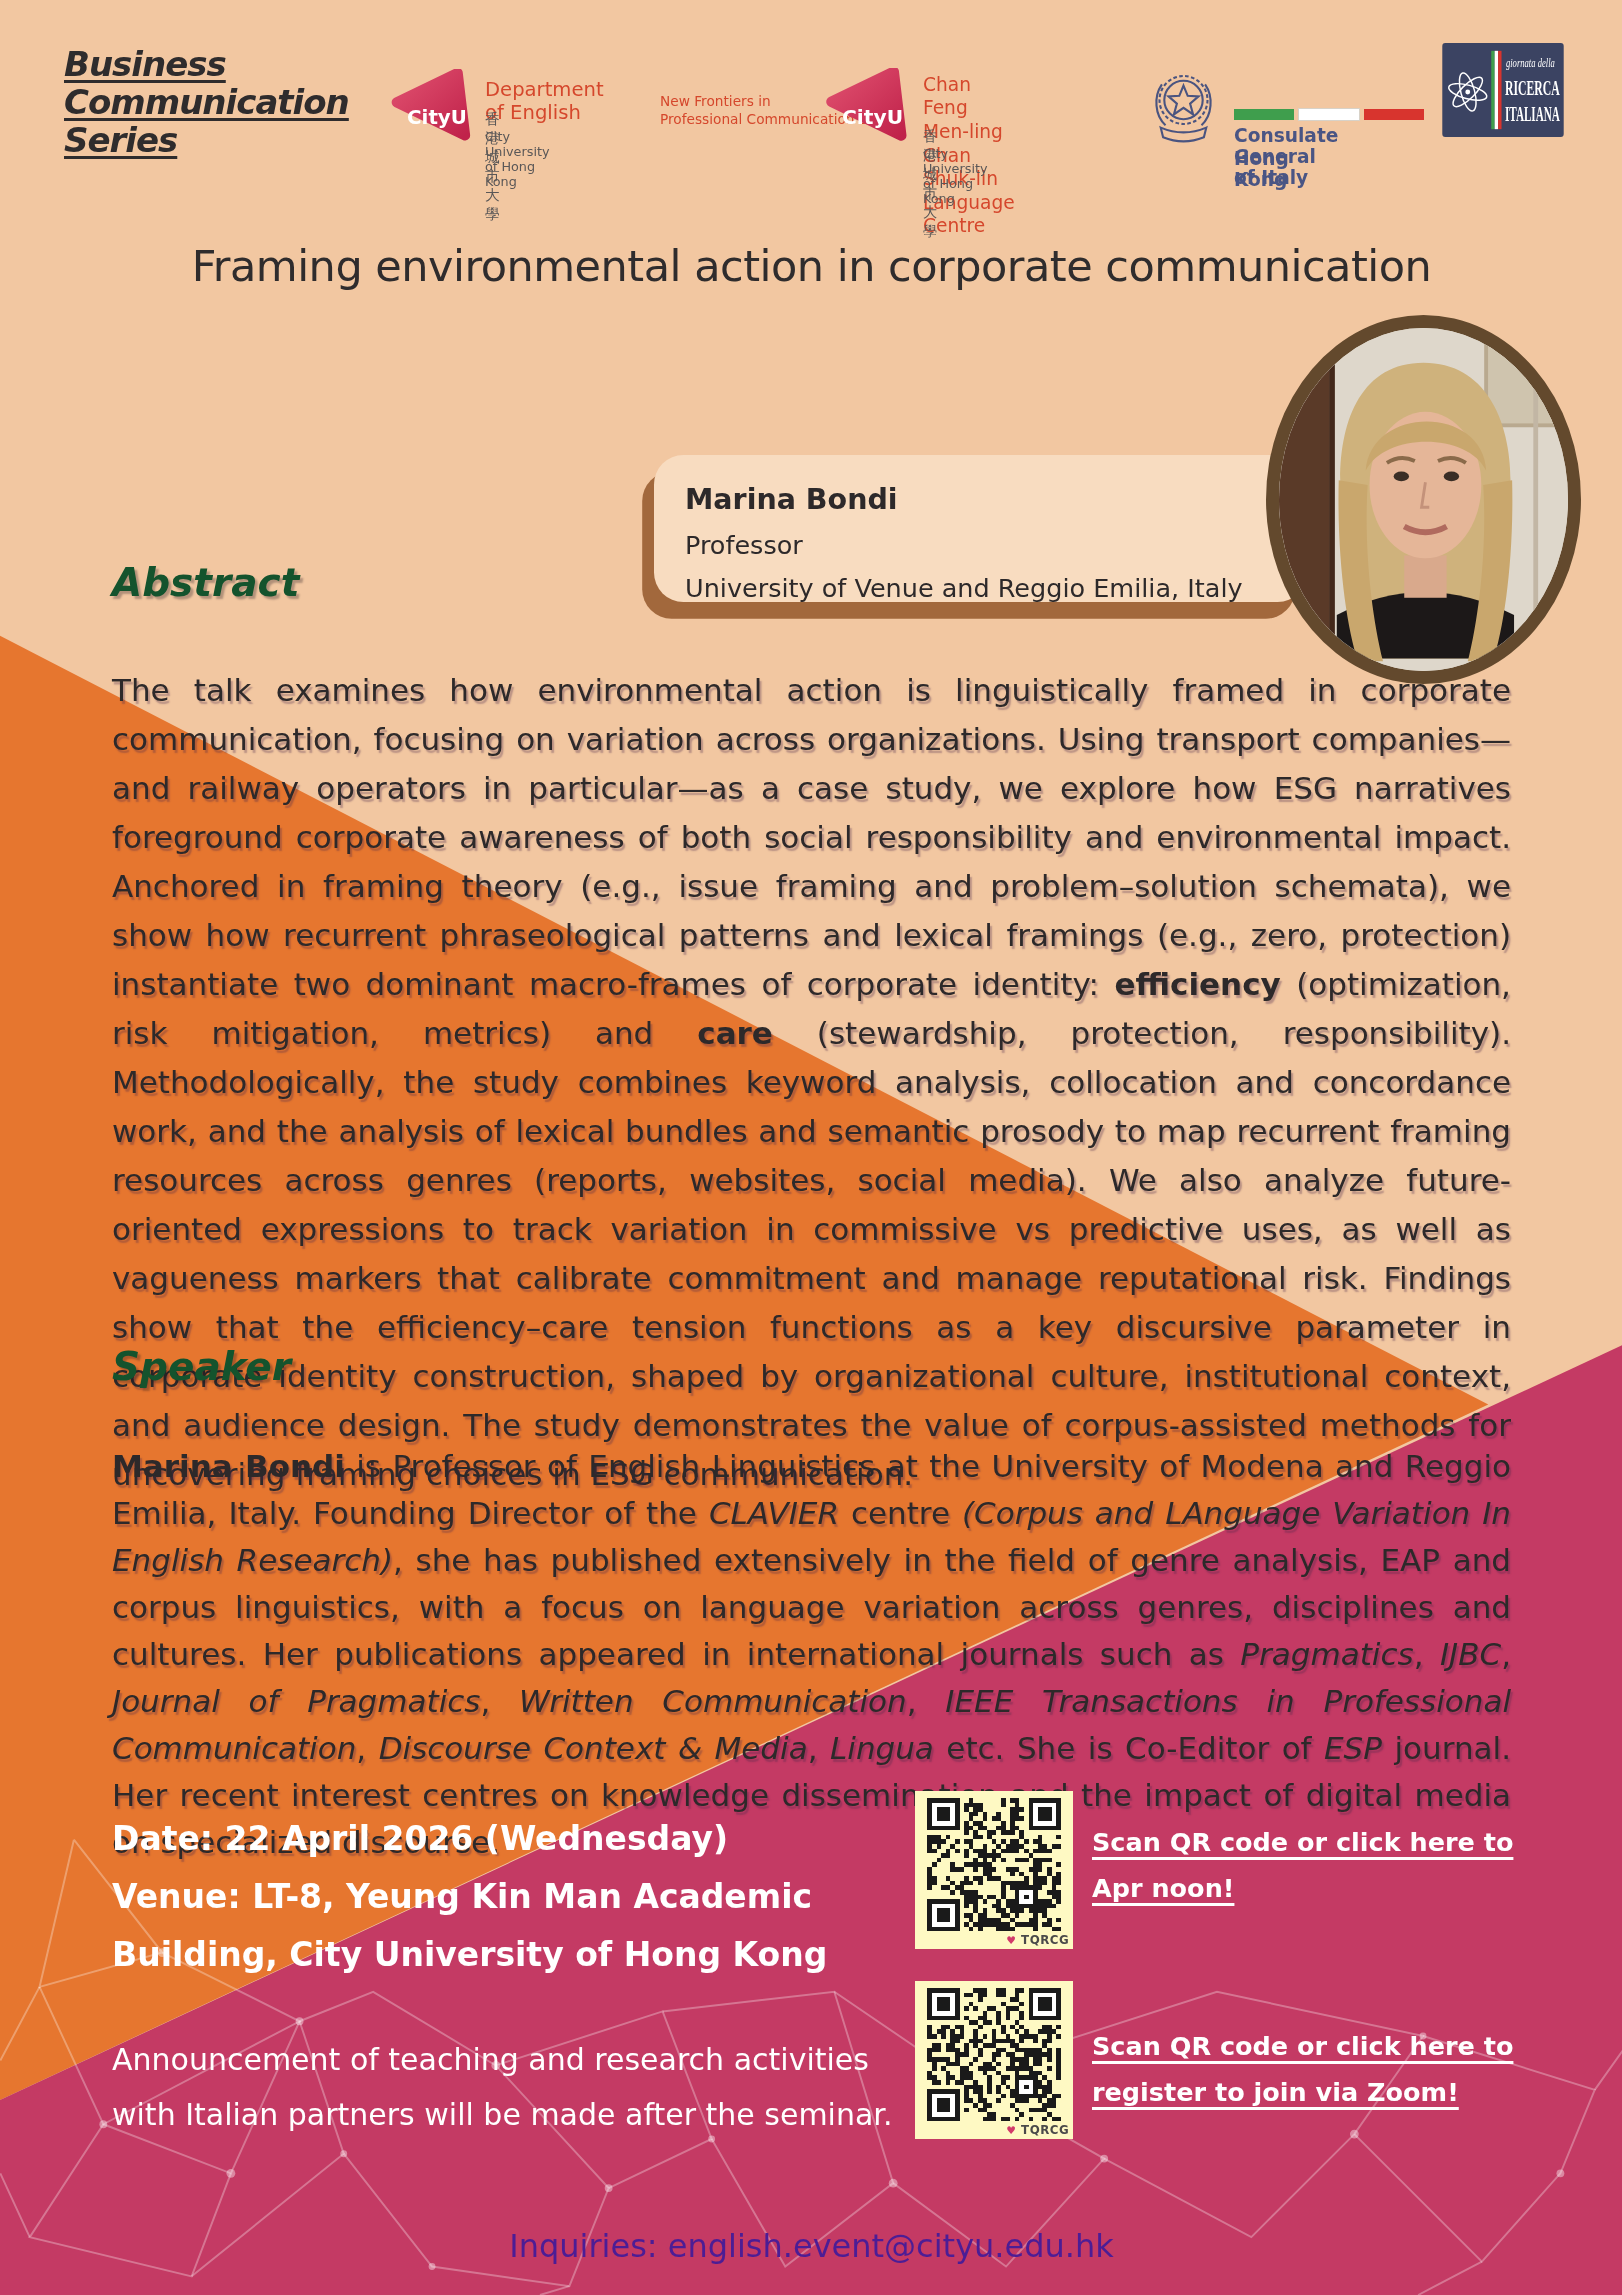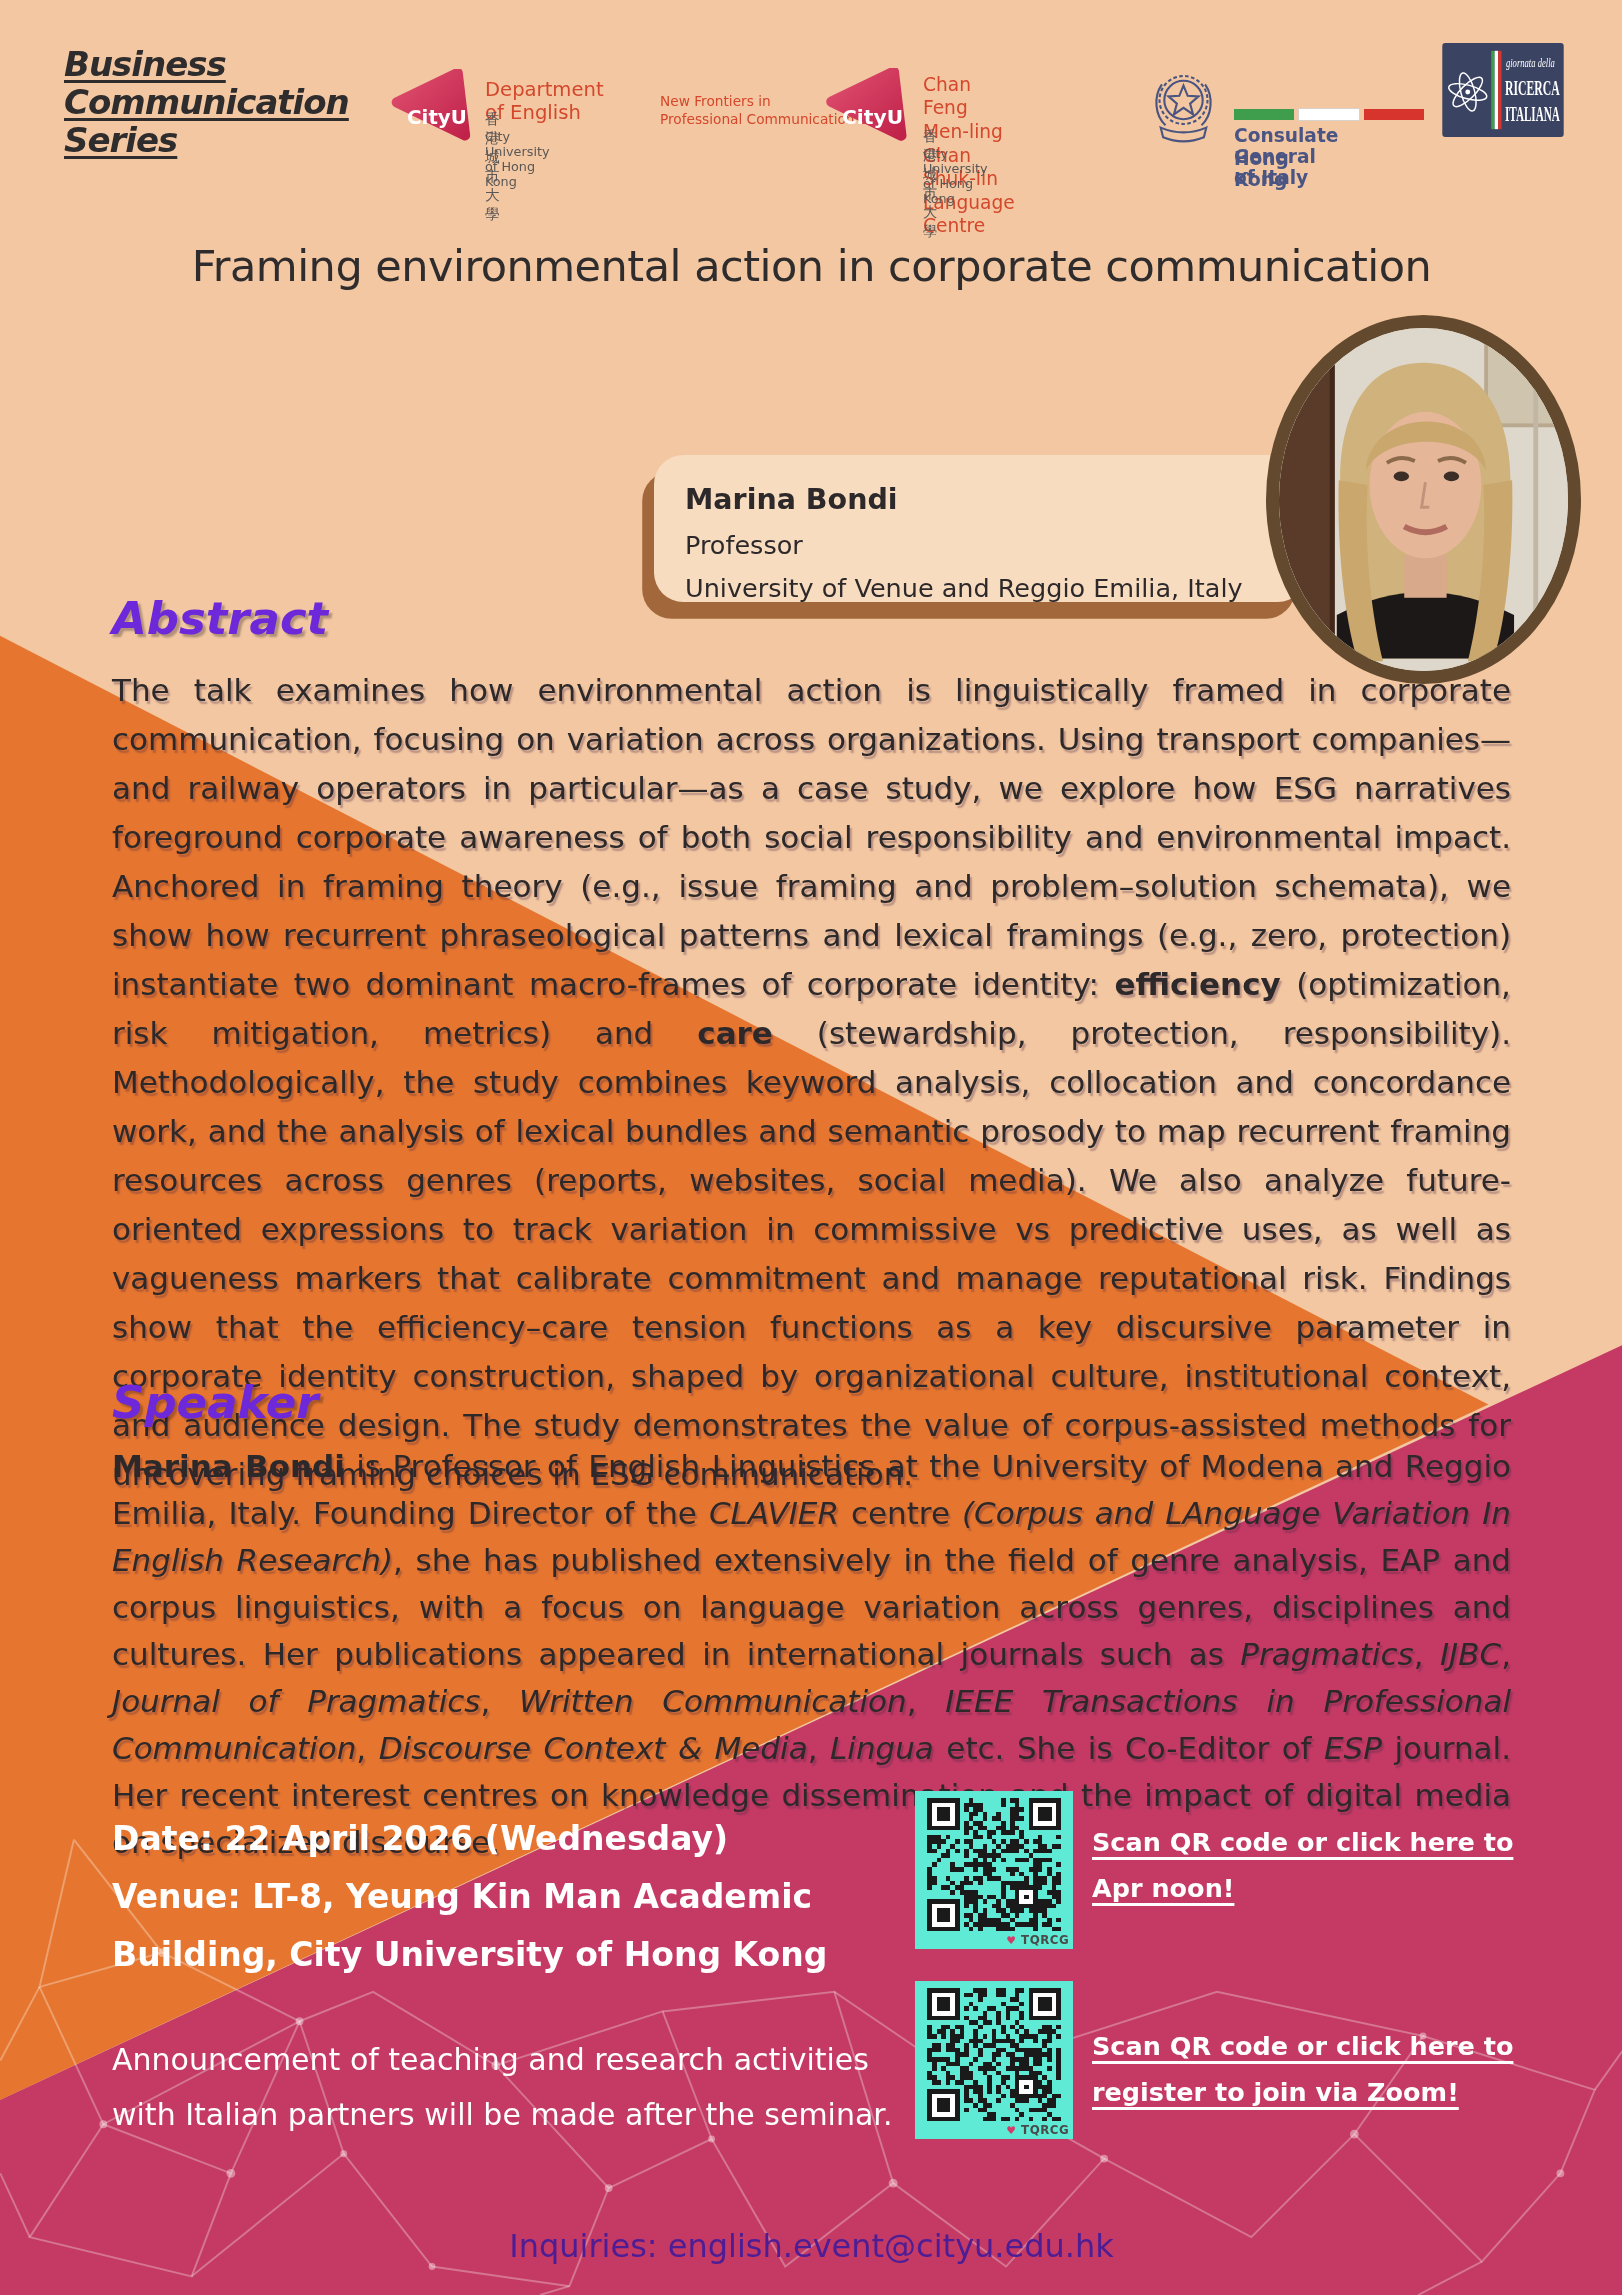--- a/index.html
+++ b/index.html
@@ -25,34 +25,34 @@
   .title{position:absolute;left:0;right:0;top:241px;text-align:center;font-size:43px;font-weight:400;color:#2f2c2d;letter-spacing:-0.5px;}
   .card{position:absolute;left:654px;top:455px;width:653px;height:147px;background:#f8dcc0;border-radius:29.4px;box-shadow:-11.8px 16.7px 0 #a2683c;}
   .card-inner{padding:27.5px 0 0 31px;color:#2d292a;}
   .card-name{font-size:28.5px;font-weight:700;margin-bottom:14.7px;}
   .card-role{font-size:25.5px;margin-bottom:12.8px;}
   .card-affil{font-size:25.5px;}
   .photo{position:absolute;left:1266px;top:315px;width:289px;height:343px;border:13.7px solid #63492d;border-radius:50%;overflow:hidden;background:#ded7cb;}
   .photo svg{width:100%;height:100%;display:block;}
 
   
-  .sec-heading{position:absolute;left:112px;font-size:45px;font-weight:800;font-style:italic;color:#6d28d9;text-shadow:2.9px 3.4px 2px rgba(30,20,30,.30);margin-top:32px;}
+  .sec-heading{position:absolute;left:112px;font-size:39px;font-weight:800;font-style:italic;color:#14532d;text-shadow:2.9px 3.4px 2px rgba(30,20,30,.30);}
   .para{position:absolute;left:112px;width:1399px;font-size:31px;line-height:49px;text-align:justify;color:#2d292a;text-shadow:2px 2.5px 1.5px rgba(74,38,74,.34);}
   #abstract-heading{top:560px;}
   #abstract-para{top:666px;}
   #speaker-heading{top:1344px;}
   #speaker-para{top:1443px;line-height:47px;}
 
   
   .event{position:absolute;left:112px;top:1810px;width:726px;color:#fff;font-size:33px;line-height:58px;font-weight:700;}
   .event div{display:block;}
   .note{position:absolute;left:112px;top:2032px;width:785px;color:#fff;font-size:30px;line-height:55px;font-weight:400;}
 
   
-  .qr{position:absolute;width:158px;height:158px;background:#5eead4;padding:0;}
+  .qr{position:absolute;width:158px;height:158px;background:#fef9c3;padding:0;}
   .qr-modules{position:absolute;inset:6.9px 6.9px 17.7px 6.9px;}
   .qr-modules svg{width:100%;height:100%;display:block;}
   .qr-brand{position:absolute;right:3.9px;bottom:2px;font-size:11.8px;font-weight:700;color:#4a4a4a;letter-spacing:0.5px;}
   .qr-heart{color:#d23a6a;font-size:10.8px;}
   #qr1{left:915px;top:1791px;}
   #qr2{left:915px;top:1981px;}
   .reg{position:absolute;left:1092px;width:442px;color:#fff;font-size:25.5px;line-height:46px;font-weight:700;}
   .reg span{display:block;text-decoration:underline;text-decoration-thickness:2.5px;text-underline-offset:6.4px;}
   #reg1{top:1819px;}
   #reg2{top:2023px;}

